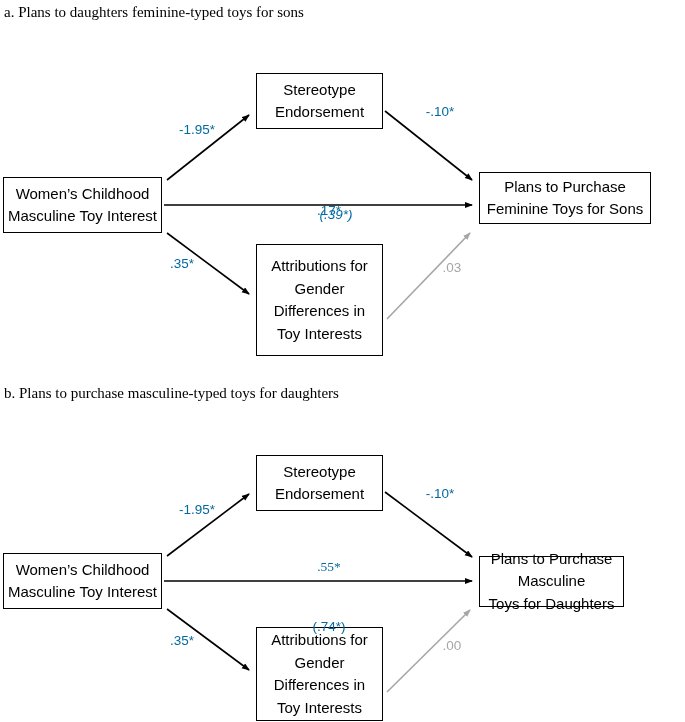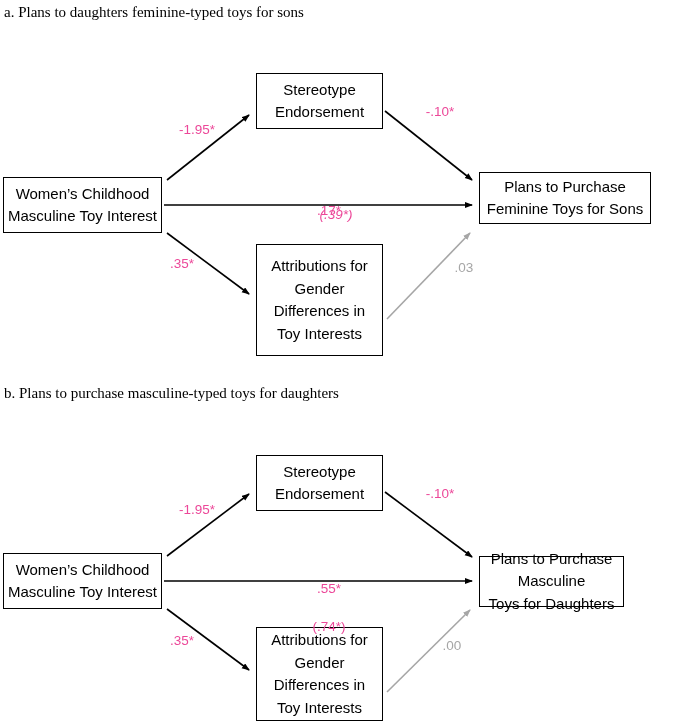--- a/index.html
+++ b/index.html
@@ -34,21 +34,21 @@
     text-align: center;
     font-size: 15px;
     line-height: 1.5;
     white-space: pre-line;
     padding: 18px 4px;
   }
   .coef {
     position: absolute;
     font-size: 13.5px;
     text-align: center;
-    color: #ec4899;
+    color: #0369a1;
     white-space: nowrap;
   }
   .coef.gray { color: #a6a6a6; }
 </style>
 </head>
 <body>
 
 <svg class="arrows" width="685" height="722" viewBox="0 0 685 722">
   <defs>
     <marker id="ah-black" markerWidth="9" markerHeight="8" refX="7" refY="3" orient="auto" markerUnits="userSpaceOnUse">
@@ -87,21 +87,21 @@
 Toy Interests</div>
 
   <div class="node" style="left:479px; top:172px; width:172px; height:52px;">Plans to Purchase
 Feminine Toys for Sons</div>
 
   <div class="coef" style="left:166px; top:122px; width:62px;">-1.95*</div>
   <div class="coef" style="left:414px; top:104px; width:52px;">-.10*</div>
   <div class="coef" style="left:298px; top:183px; width:62px;margin-top:20px;">.17*</div>
   <div class="coef" style="left:302px; top:207px; width:68px;font-style:italic;">(.39*)</div>
   <div class="coef" style="left:156px; top:256px; width:52px;">.35*</div>
-  <div class="coef gray" style="left:442px; top:260px; width:44px;">.03</div>
+  <div class="coef gray" style="left:430px; top:260px; width:44px;">.03</div>
 </div>
 
 <div>
   <div class="panel-title" style="left:4px; top:385px;">b. Plans to purchase masculine-typed toys for daughters</div>
 
   <div class="node" style="left:3px; top:553px; width:159px; height:56px;">Women’s Childhood
 Masculine Toy Interest</div>
 
   <div class="node" style="left:256px; top:455px; width:127px; height:56px;">Stereotype
 Endorsement</div>
@@ -109,17 +109,17 @@
   <div class="node" style="left:256px; top:627px; width:127px; height:94px;">Attributions for
 Gender
 Differences in
 Toy Interests</div>
 
   <div class="node" style="left:479px; top:556px; width:145px; height:51px;">Plans to Purchase Masculine
 Toys for Daughters</div>
 
   <div class="coef" style="left:166px; top:502px; width:62px;">-1.95*</div>
   <div class="coef" style="left:414px; top:486px; width:52px;">-.10*</div>
-  <div class="coef" style="left:298px; top:581px; width:62px;">.55*</div>
+  <div class="coef" style="left:298px; top:559px; width:62px;font-family:Liberation Serif, serif;">.55*</div>
   <div class="coef" style="left:295px; top:583px; width:68px;margin-top:36px;">(.74*)</div>
   <div class="coef" style="left:156px; top:633px; width:52px;">.35*</div>
   <div class="coef gray" style="left:430px; top:638px; width:44px;">.00</div>
 </div>
 
 </body></html>

